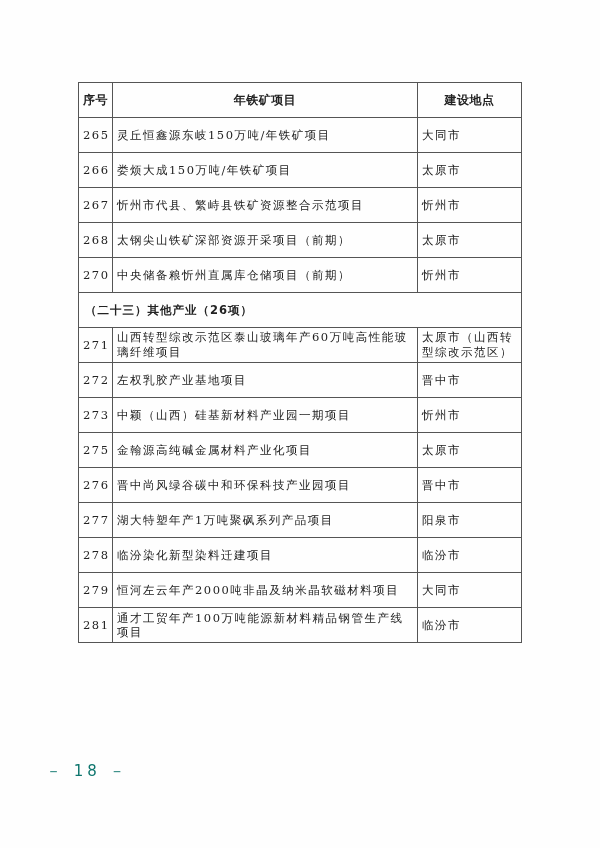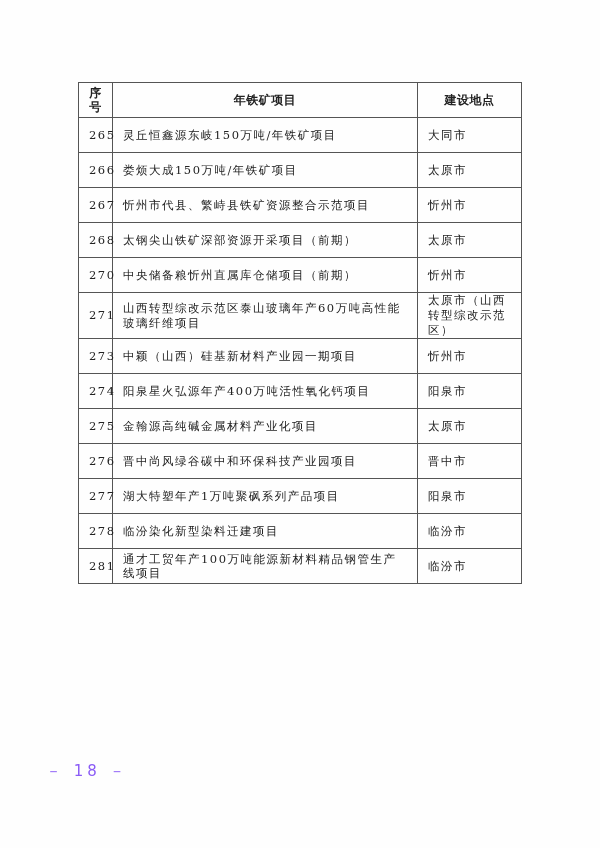--- a/index.html
+++ b/index.html
@@ -13,42 +13,42 @@
     position: absolute; left: 78px; top: 82px; width: 443px;
     border-collapse: collapse; table-layout: fixed;
     border: 1.5px solid #444;
   }
   table.projects col.c1 { width: 34px; }
   table.projects col.c2 { width: 305px; }
   table.projects col.c3 { width: 104px; }
   table.projects td, table.projects th {
     border: 1px solid #555;
     font-size: 11.5px; line-height: 14px;
-    padding: 0 10px;
+    padding: 0 4px;
     height: 34px;
     vertical-align: middle;
     letter-spacing: 1.5px;
   }
   table.projects th {
     font-family: "DejaVu Sans", "Liberation Sans", sans-serif;
     font-weight: bold; font-size: 12px; text-align: center; letter-spacing: 0.5px;
     height: 34px;
   }
   td.num { text-align: center; letter-spacing: 0.5px; font-size: 11px; padding: 0; }
   td.name { text-align: left; padding-left: 5px; }
   td.loc { text-align: left; }
   tr.section td {
     font-family: "DejaVu Sans", "Liberation Sans", sans-serif;
     font-weight: bold; text-align: left; padding-left: 6px; font-size: 11.5px; letter-spacing: 1px;
   }
   tr.tall td { height: 34px; line-height: 15px; }
   .page-number {
     position: absolute; left: 46px; top: 762px;
     font-family: "DejaVu Sans", "Liberation Sans", sans-serif;
-    font-size: 15px; letter-spacing: 4px; color: #8b5cf6;
+    font-size: 15px; letter-spacing: 4px; color: #0f766e;
   }
 </style>
 </head>
 <body>
 
 <div class="page">
   <table class="projects">
     <colgroup>
         <col class="c1">
         <col class="c2">
@@ -81,35 +81,38 @@
         <td class="num">268</td>
         <td class="name">太钢尖山铁矿深部资源开采项目（前期）</td>
         <td class="loc">太原市</td>
       </tr>
       <tr>
         <td class="num">270</td>
         <td class="name">中央储备粮忻州直属库仓储项目（前期）</td>
         <td class="loc">忻州市</td>
       </tr>
 
+      <tr class="section">
+        <td colspan="3">（二十三）其他产业（26项）</td>
+      </tr>
 
       <tr class="tall">
         <td class="num">271</td>
         <td class="name">山西转型综改示范区泰山玻璃年产60万吨高性能玻璃纤维项目</td>
         <td class="loc">太原市（山西转型综改示范区）</td>
       </tr>
       <tr>
+        <td class="num">272</td>
+        <td class="name">左权乳胶产业基地项目</td>
+        <td class="loc">晋中市</td>
+      </tr>
+      <tr>
         <td class="num">273</td>
         <td class="name">中颖（山西）硅基新材料产业园一期项目</td>
         <td class="loc">忻州市</td>
-      </tr>
-      <tr>
-        <td class="num">274</td>
-        <td class="name">阳泉星火弘源年产400万吨活性氧化钙项目</td>
-        <td class="loc">阳泉市</td>
       </tr>
       <tr>
         <td class="num">275</td>
         <td class="name">金翰源高纯碱金属材料产业化项目</td>
         <td class="loc">太原市</td>
       </tr>
       <tr>
         <td class="num">276</td>
         <td class="name">晋中尚风绿谷碳中和环保科技产业园项目</td>
         <td class="loc">晋中市</td>
@@ -118,20 +121,25 @@
         <td class="num">277</td>
         <td class="name">湖大特塑年产1万吨聚砜系列产品项目</td>
         <td class="loc">阳泉市</td>
       </tr>
       <tr>
         <td class="num">278</td>
         <td class="name">临汾染化新型染料迁建项目</td>
         <td class="loc">临汾市</td>
       </tr>
       <tr>
+        <td class="num">279</td>
+        <td class="name">恒河左云年产2000吨非晶及纳米晶软磁材料项目</td>
+        <td class="loc">大同市</td>
+      </tr>
+      <tr>
         <td class="num">281</td>
         <td class="name">通才工贸年产100万吨能源新材料精品钢管生产线项目</td>
         <td class="loc">临汾市</td>
       </tr>
     </tbody>
   </table>
 
   <div class="page-number">－ 18 －</div>
 </div>
 

